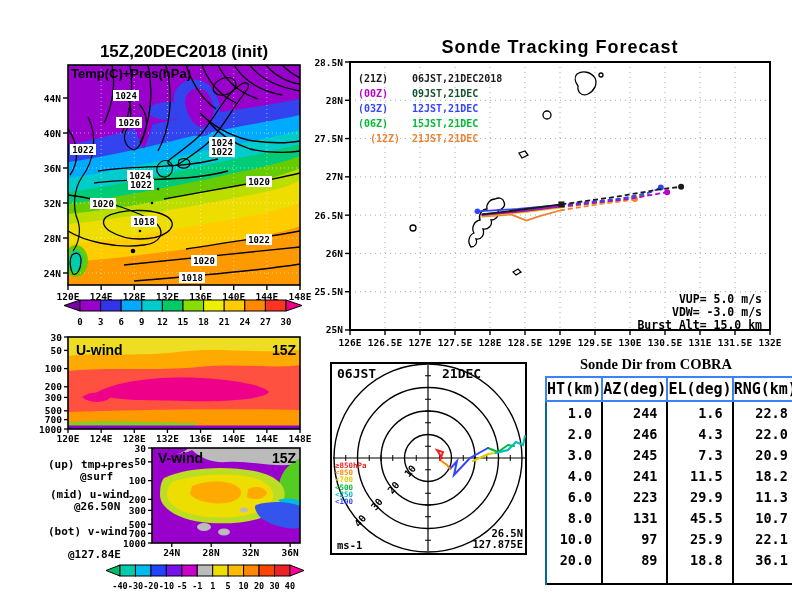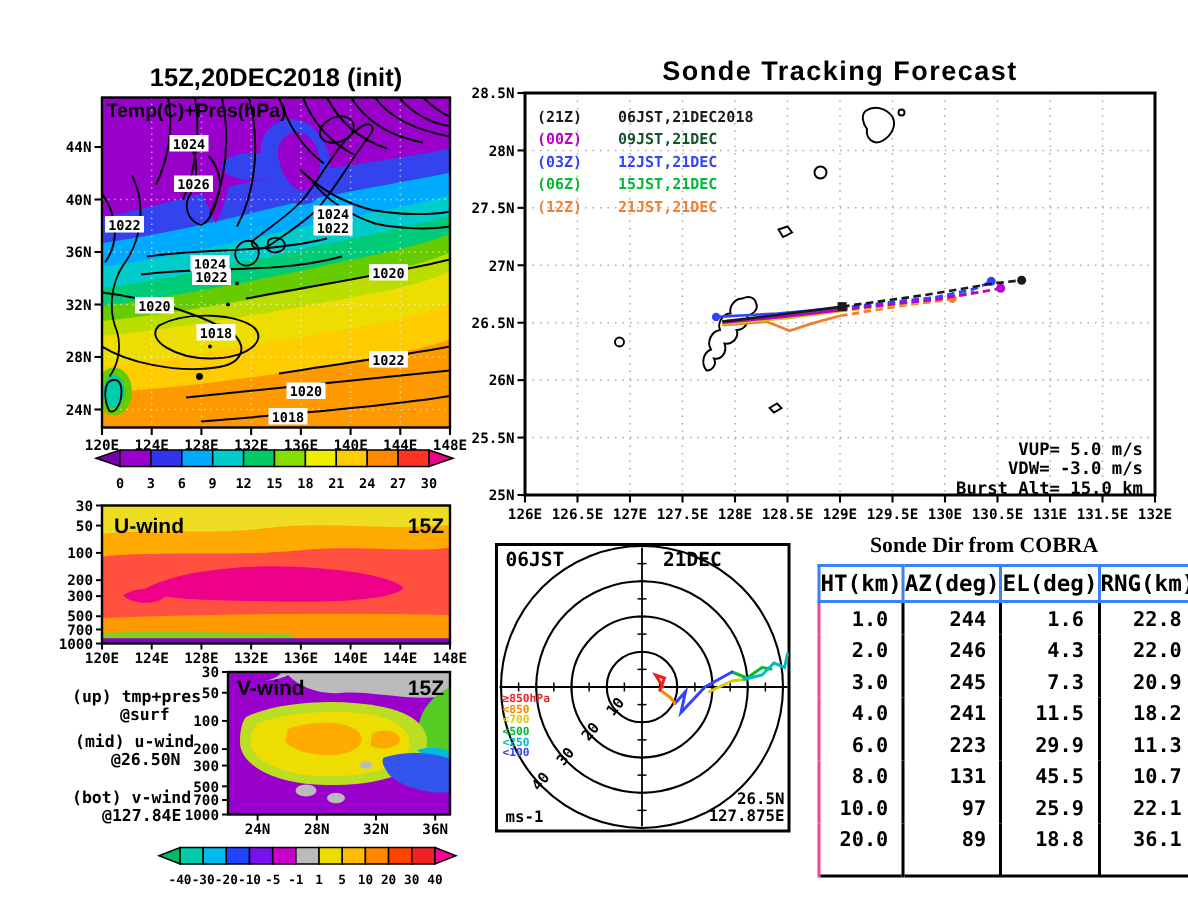--- a/index.html
+++ b/index.html
@@ -28,21 +28,21 @@
   #hodo-time{left:337px;top:366px;font-size:13px;}
   #hodo-date{left:442px;top:366px;width:82px;text-align:left;font-size:13px;}
   #hodo-unit{left:337px;top:539px;font-size:10.5px;}
   #hodo-site{left:428px;top:528px;width:95px;text-align:right;font-size:10.5px;line-height:11px;}
   #hodo-legend{left:335px;top:462px;font-size:7.5px;line-height:7.2px;}
   #table-wrap{left:543px;top:356px;width:226px;}
   #table-title{text-align:center;font-size:14.5px;font-weight:bold;font-family:Liberation Serif, serif;margin-bottom:3px;white-space:nowrap;}
   #sonde-table{border-collapse:collapse;border:2px solid #000;margin-left:2px;
                font-family:"DejaVu Sans Mono",monospace;font-weight:bold;}
   #sonde-table th{border:2px solid #3b82f6;font-size:15px;padding:2px 0;white-space:nowrap;}
-  #sonde-table td{border-left:2px solid #ec4899;border-right:2px solid #000;
+  #sonde-table td{border-left:2px solid #0369a1;border-right:2px solid #000;
                   font-size:13.5px;text-align:right;padding:1px 9px 1px 2px;height:19px;white-space:nowrap;}
   #sonde-table tr.sp td{height:11px;}
   #sonde-table col.c1{width:53px}#sonde-table col.c2{width:45px}
   #sonde-table col.c3{width:45px}#sonde-table col.c4{width:53px}
 </style>
 </head>
 <body>
 
 <div id="page">
 
@@ -307,21 +307,21 @@
         <text x="43" y="237.2142" class="tk" text-anchor="end">25.5N</text>
         <line x1="45" y1="271.99989999999997" x2="50" y2="271.99989999999997" stroke="#000" stroke-width="1.4"></line>
         <text x="43" y="275.49989999999997" class="tk" text-anchor="end">25N</text>
       </g>
   </svg>
   <div class="abs mono" id="track-legend">
       <div class="legrow"><span class="legz" style="color: rgb(26, 26, 26);">(21Z)</span><span style="color: rgb(26, 26, 26);">06JST,21DEC2018</span></div>
       <div class="legrow"><span class="legz" style="color: rgb(187, 0, 204);">(00Z)</span><span style="color: #14532d;">09JST,21DEC</span></div>
       <div class="legrow"><span class="legz" style="color: rgb(51, 68, 255);">(03Z)</span><span style="color: rgb(51, 68, 255);">12JST,21DEC</span></div>
       <div class="legrow"><span class="legz" style="color: rgb(0, 187, 51);">(06Z)</span><span style="color: rgb(0, 187, 51);">15JST,21DEC</span></div>
-      <div class="legrow"><span class="legz" style="color: rgb(240, 128, 48);">(12Z)</span><span style="color: rgb(240, 128, 48);">21JST,21DEC</span></div>
+      <div class="legrow"><span class="legz" style="color: rgb(240, 128, 48); text-align: center;">(12Z)</span><span style="color: rgb(240, 128, 48);">21JST,21DEC</span></div>
     </div>
   <div class="abs mono" id="track-annots">
     <div>VUP= 5.0 m/s</div>
     <div>VDW= -3.0 m/s</div>
     <div>Burst Alt= 15.0 km</div>
   </div>
 
   <svg id="uwind-svg" class="abs" style="left:30px;top:330px" width="286" height="114">
     <defs>
         <clipPath id="cpU">
@@ -431,21 +431,21 @@
       </g>
   </svg>
   <div class="abs ttl" id="vwind-label">V-wind</div>
   <div class="abs ttl" id="vwind-time">15Z</div>
 
   <div class="abs mono note" style="left:48px;top:458px">(up) tmp+pres</div>
   <div class="abs mono note" style="left:80px;top:470px">@surf</div>
   <div class="abs mono note" style="left:50px;top:488px">(mid) u-wind</div>
   <div class="abs mono note" style="left:74px;top:500px">@26.50N</div>
   <div class="abs mono note" style="left:48px;top:525px">(bot) v-wind</div>
-  <div class="abs mono note" style="left:68px;top:537px">@127.84E</div>
+  <div class="abs mono note" style="left:68px;top:548px">@127.84E</div>
 
   <svg id="cb2" class="abs" style="left:88px;top:560px" width="240" height="34">
       <polygon points="18,10.5 32,5 32,16" fill="#00BB66" stroke="#000" stroke-width="1"></polygon>
       <rect x="32" y="5" width="15.45" height="11" fill="#00CCAA" stroke="#000" stroke-width="1"></rect>
       <rect x="47.45" y="5" width="15.45" height="11" fill="#00BBEE" stroke="#000" stroke-width="1"></rect>
       <rect x="62.9" y="5" width="15.45" height="11" fill="#2244FF" stroke="#000" stroke-width="1"></rect>
       <rect x="78.35" y="5" width="15.45" height="11" fill="#7711EE" stroke="#000" stroke-width="1"></rect>
       <rect x="93.8" y="5" width="15.45" height="11" fill="#CC00CC" stroke="#000" stroke-width="1"></rect>
       <rect x="109.25" y="5" width="15.45" height="11" fill="#BBBBBB" stroke="#000" stroke-width="1"></rect>
       <rect x="124.69999999999999" y="5" width="15.45" height="11" fill="#EEDD00" stroke="#000" stroke-width="1"></rect>

